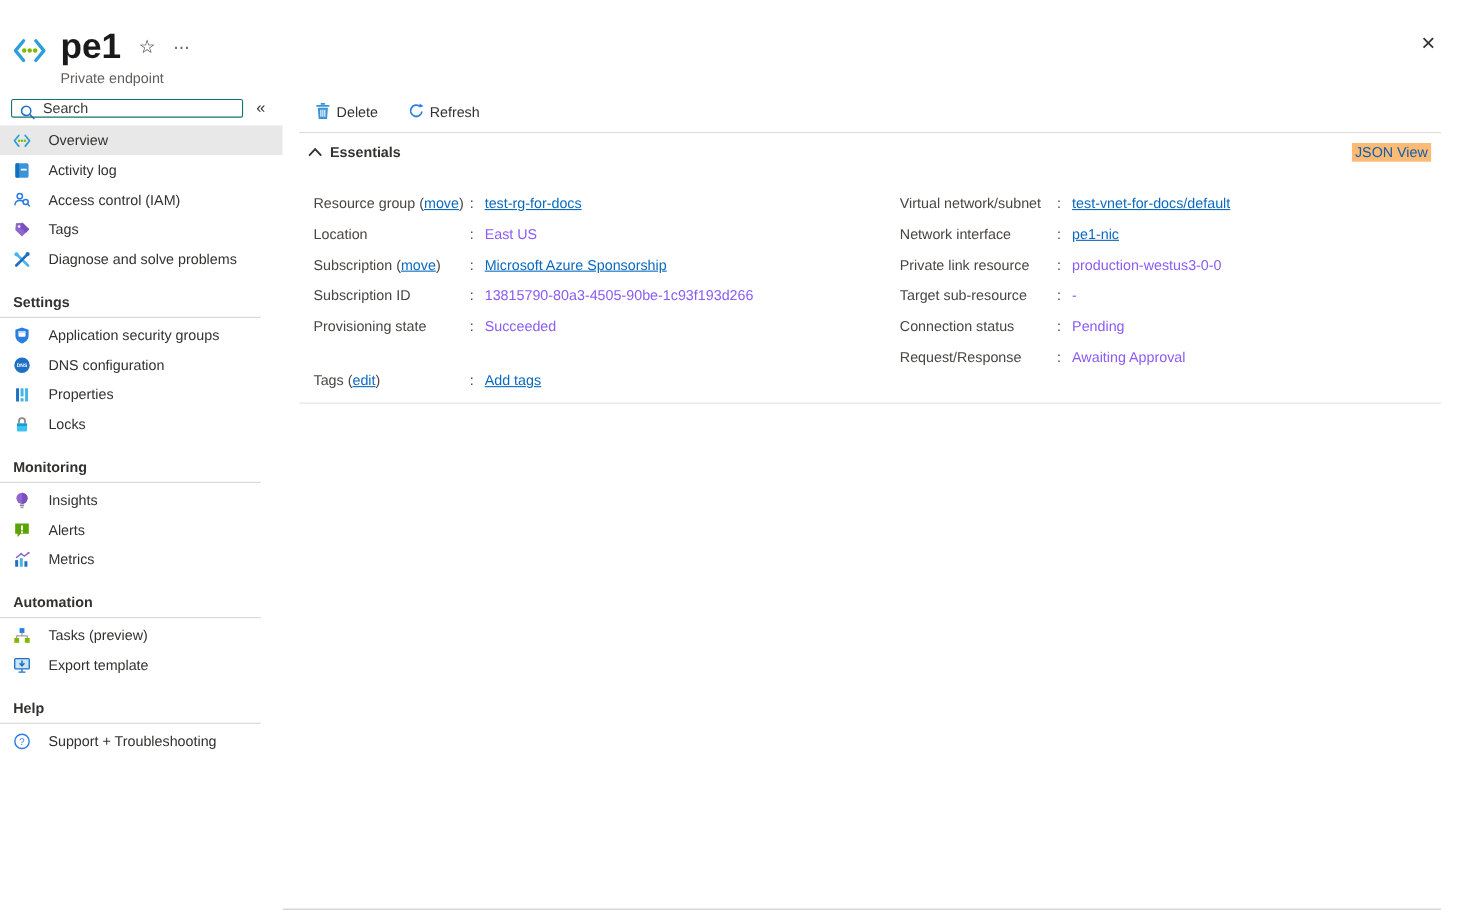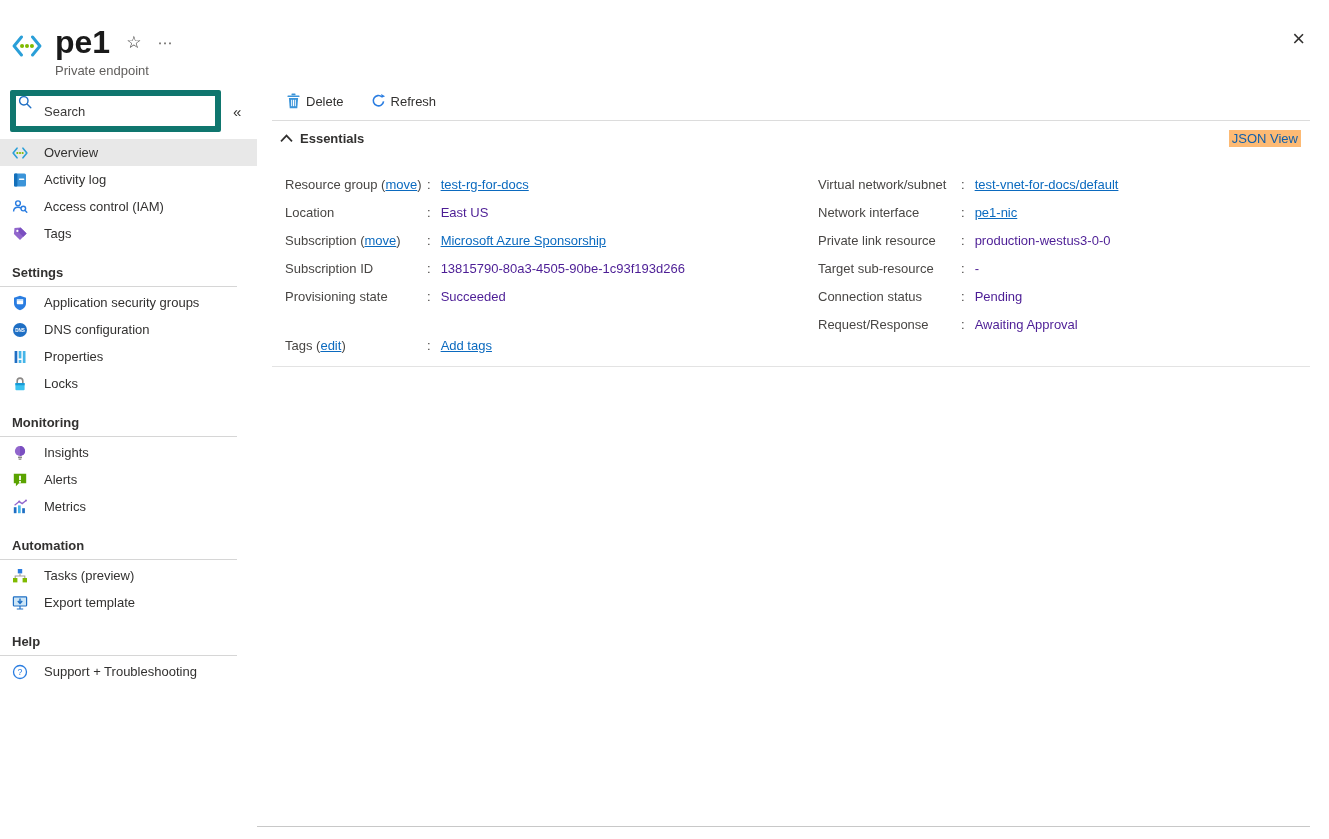--- a/index.html
+++ b/index.html
@@ -21,21 +21,21 @@
   .more-btn { font-size:15px; color:#605e5c; cursor:pointer; letter-spacing:1px; }
   .page-subtitle { font-size:13px; color:#605e5c; margin-top:3px; }
   .close-btn { position:absolute; top:28px; right:24px; font-size:22px; line-height:1;
                color:#323130; cursor:pointer; font-weight:400; }
 
   
   .sidebar { position:absolute; top:88px; left:0; width:257px; bottom:0; background:#fff; }
   .search-row { display:flex; align-items:center; gap:9px; padding:2px 8px 7px 10px; }
   .search-box { position:relative; width:211px; }
   .search-box input {
-    width:100%; height:42px; border:6px solid #0f766e; border-radius:2px;
+    width:100%; height:17px; border:1px solid #0f766e; border-radius:2px;
     padding:0 6px 0 28px; font-family:"Liberation Sans",sans-serif; font-size:13px; color:#ef4444;
     outline:none;
   }
   .search-box input::placeholder { color:#3b3a39; opacity:1; }
   .search-icon-wrap { position:absolute; left:8px; top:5px; width:14px; height:14px; }
   .search-icon-wrap svg { width:14px; height:14px; }
   .collapse-btn { font-size:15px; color:#323130; cursor:pointer; padding:0 3px; }
 
   .nav-item { display:flex; align-items:center; height:27px; padding:0 12px; gap:16px; cursor:pointer; }
   .nav-item.selected { background:#e8e8e8; }
@@ -63,21 +63,21 @@
 
   .ess-body { position:relative; height:168px; margin-top:6px; }
   .ess-col { position:absolute; top:12px; }
   .ess-col.left { left:28px; width:525px; }
   .ess-col.right { left:561px; width:505px; }
   .ess-row { display:flex; align-items:center; height:28px; white-space:nowrap; }
   .ess-label { flex:none; color:#484644; }
   .left .ess-label { width:138px; }
   .right .ess-label { width:139px; }
   .ess-colon { margin:0 10px 0 4px; color:#484644; }
-  .ess-value { color:#4c1d95; }
+  .ess-value { color:#8b5cf6; }
   a.ess-link, a.inline-link { color:#0b6abf; text-decoration:underline; }
   .tags-row-wrap { margin:5px 0 0 28px; }
   .tags-divider { border:none; border-top:1px solid #e3e3e3; margin:7px 19px 0 15px; }
   .bottom-divider { position:absolute; left:0; right:19px; top:738px; border-top:1px solid #c8c8c8; }
 </style>
 </head>
 <body>
 
 <div class="page-header">
   <div class="header-icon"><svg viewBox="0 0 20 14">
@@ -146,20 +146,31 @@
       <div class="nav-item">
         <span class="nav-icon">
           <svg viewBox="0 0 16 16">
             <path d="M8.5 1.4 L14.6 7.5 L8 14.1 L1.9 8 L2.5 2 Z" fill="#9166cc"></path>
             <path d="M8.5 1.4 L14.6 7.5 L11.3 10.8 L5.2 4.7 Z" fill="#7a4fc0"></path>
             <circle cx="5.4" cy="4.9" r="1.15" fill="#fff"></circle>
           </svg>
         </span>
         <span class="nav-label">Tags</span>
       </div>
+      <div class="nav-item">
+        <span class="nav-icon">
+          <svg viewBox="0 0 16 16" stroke-linecap="round">
+            <path d="M3 3 L13.5 13.5" stroke="#45b5e8" stroke-width="2.4"></path>
+            <path d="M2.8 13.4 L13.2 3" stroke="#1f6fc4" stroke-width="2.4"></path>
+            <circle cx="3" cy="3.2" r="1.9" fill="#45b5e8"></circle>
+            <circle cx="13.1" cy="3" r="1.9" fill="#1f6fc4"></circle>
+          </svg>
+        </span>
+        <span class="nav-label">Diagnose and solve problems</span>
+      </div>
       <div class="nav-section">
         <div class="nav-section-title">Settings</div>
         <hr class="nav-divider">
         <div class="nav-item">
           <span class="nav-icon">
             <svg viewBox="0 0 16 16">
               <path d="M8 .8 L14 2.8 V8 c0 4-2.8 6.1-6 7.2 C4.8 14.1 2 12 2 8 V2.8 Z" fill="#2a7de1"></path>
               <rect x="4.8" y="4" width="6.4" height="5.2" rx="0.7" fill="#fff"></rect>
               <rect x="4.8" y="4" width="6.4" height="1.7" rx="0.7" fill="#bcdcf9"></rect>
             </svg>

